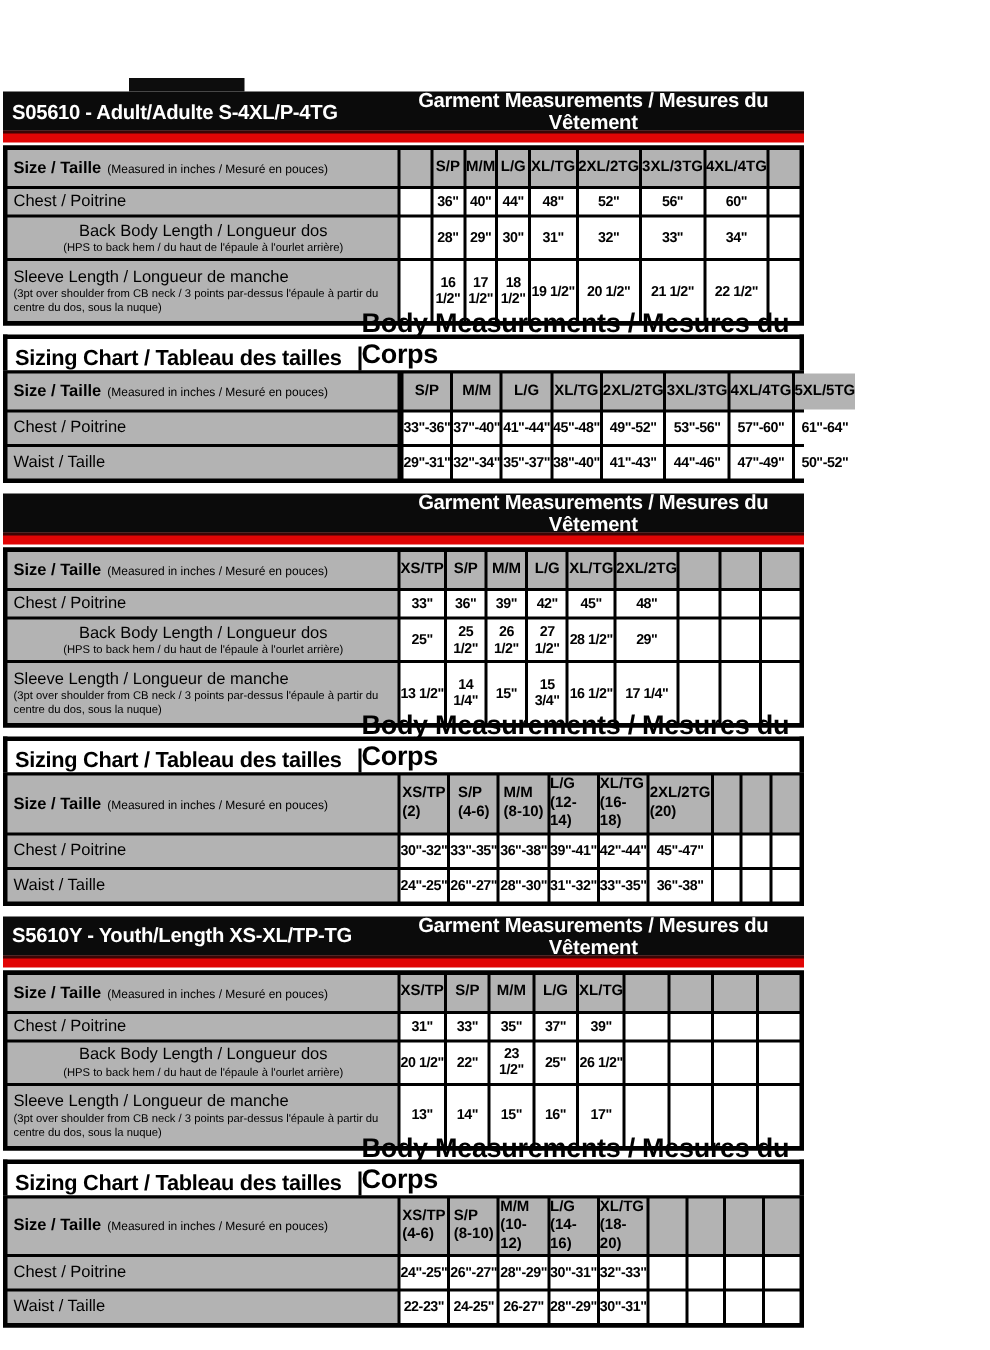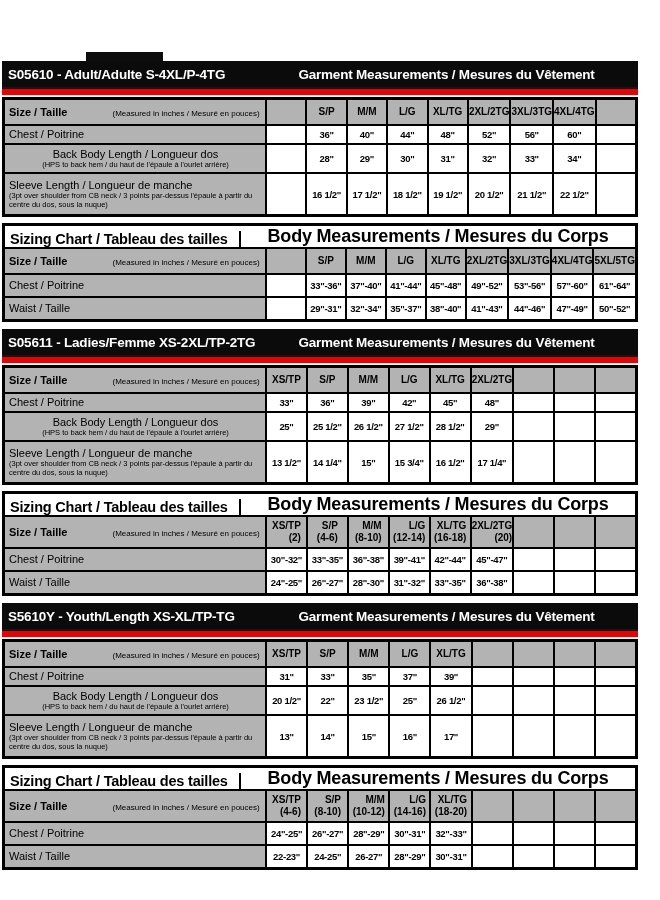--- a/index.html
+++ b/index.html
@@ -1,21 +1,21 @@
 <!DOCTYPE html>
 <html style="--red: #e10505; --gray: #b3b3b3;"><head>
 <meta charset="utf-8">
 <style>
   * { margin:0; padding:0; box-sizing:border-box; }
   html,body { background:#ffffff; }
   .page {
     width:660px; height:900px; background:#fff; position:relative;
     font-family:"Liberation Sans", sans-serif; color:#000; overflow:hidden;
   }
-  .content { position:absolute; top:52px; left:2px; width:636px; }
+  .content { position:absolute; top:52px; left:2px; width:534px; }
   .section { margin-bottom:6px; }
   .section.garment { margin-bottom:6px; }
   .section.body { margin-bottom:7px; }
 
   
   .tab { width:77px; height:9px; background:#0d0d0d; margin-left:84px; }
 
   
   .gbar {
     height:26px; background:#0b0b0b; color:#fff; position:relative;
@@ -39,26 +39,26 @@
 
   
   .tbl {
     display:grid; grid-template-columns:260px repeat(9, 1fr);
     gap:2px; background:#000; border:3px solid #000;
   }
   .tbl.btbl { border-top-width:2px; }
   .cell { background:#fff; display:flex; align-items:center; justify-content:center; }
   .cell.gray { background:var(--gray,#b3b3b3); }
   .lblcell { flex-direction:column; align-items:flex-start; justify-content:center; padding:1px 3px 1px 4px; }
-  .szline { display:flex; align-items:baseline; flex-wrap:wrap;gap:41px; }
+  .szline { display:flex; align-items:baseline; flex-wrap:wrap; }
   .sl { font-weight:bold; font-size:11px; margin-right:4px; white-space:nowrap; }
   .sn { font-size:8px; white-space:nowrap; }
   .rl { font-weight:normal; font-size:11px; line-height:1.15; }
   .rn { font-size:7.5px; line-height:1.2; }
-  .szcol { font-weight:bold; font-size:10px; text-align:right; white-space:pre-line; line-height:1.25; }
+  .szcol { font-weight:bold; font-size:10px; text-align:left; white-space:pre-line; line-height:1.25; }
   .val { font-weight:bold; font-size:9.5px; text-align:center; letter-spacing:-0.3px; }
 
   
   .szrow { min-height:24px; }
   .szrow.tall { min-height:30px; }
   .r-s { min-height:17px; }
   .r-m { min-height:27px;align-items:center; }
   .r-l { min-height:40px; }
   .r-b { min-height:21px; }
 </style>
@@ -172,21 +172,20 @@
           <div class="cell val r-b">35"-37"</div>
           <div class="cell val r-b">38"-40"</div>
           <div class="cell val r-b">41"-43"</div>
           <div class="cell val r-b">44"-46"</div>
           <div class="cell val r-b">47"-49"</div>
           <div class="cell val r-b">50"-52"</div>
         </div>
       </div>
       <div class="section garment">
         <div class="gbar">
-          <span class="lt">S05611 - Ladies/Femme XS-2XL/TP-2TG</span>
           <span class="rt">Garment Measurements / Mesures du Vêtement</span>
         </div>
         <div class="redbar"></div>
         <div class="tbl">
           <div class="cell gray lblcell szrow">
             <div class="szline">
               <span class="sl">Size / Taille</span>
               <span class="sn">(Measured in inches / Mesuré en pouces)</span>
             </div>
           </div>

